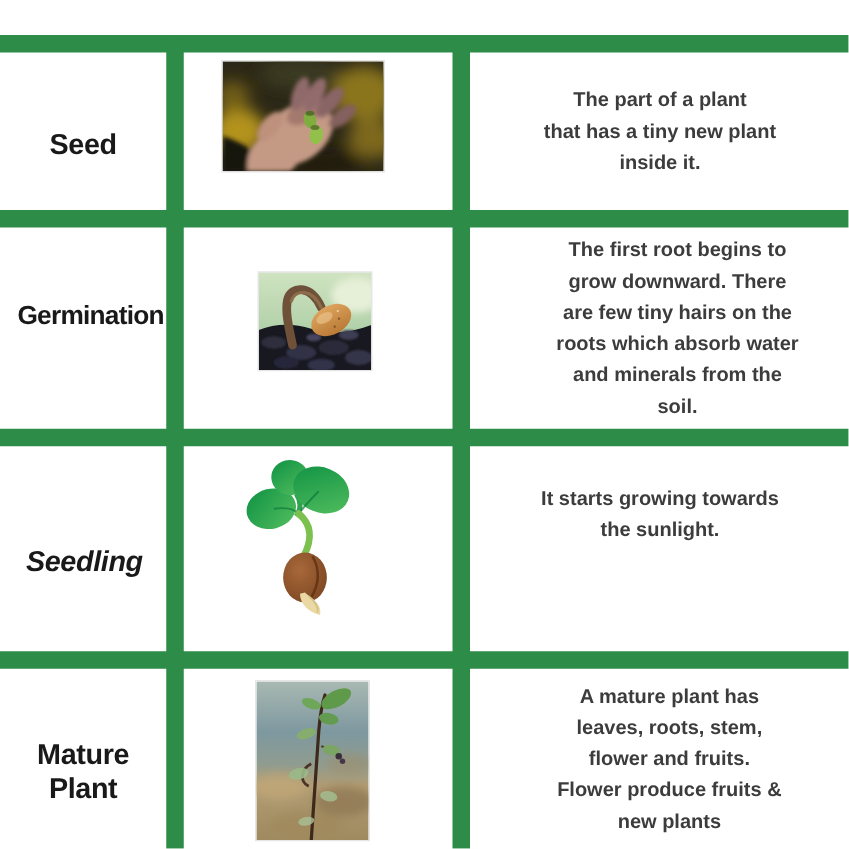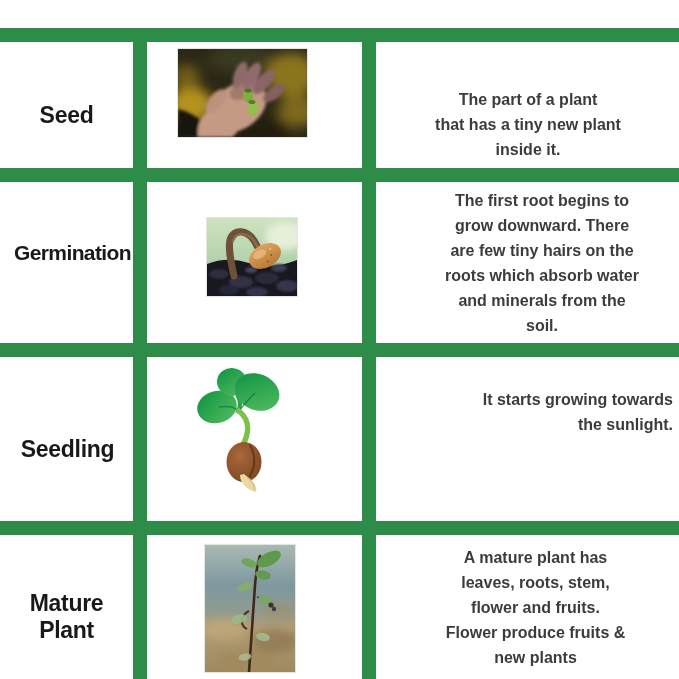--- a/index.html
+++ b/index.html
@@ -77,21 +77,21 @@
       </g>
       <g>
         <ellipse cx="70" cy="47" rx="5" ry="7" fill="#7fae3e" transform="rotate(-15 70 47)"></ellipse>
         <ellipse cx="75" cy="59" rx="5.5" ry="7.5" fill="#93c04a" transform="rotate(10 75 59)"></ellipse>
         <ellipse cx="70" cy="41.5" rx="3.5" ry="2" fill="#55702a"></ellipse>
         <ellipse cx="74" cy="53" rx="3.5" ry="2" fill="#5d7a2e"></ellipse>
       </g>
     </svg>
   </div>
 
-  <div class="cell" style="left:377px; top:42px; width:302px; height:126px;margin-top:19px;">
+  <div class="cell" style="left:377px; top:42px; width:302px; height:126px;">
     <div class="desc">The part of a plant
 that has a tiny new plant
 inside it.</div>
   </div>
 
   <div class="cell" style="left:0; top:182px; width:145px; height:120px;">
     <div class="stage" style="font-size:21px; letter-spacing:-0.6px;">Germination</div>
   </div>
 
   <div class="photo" style="left:207px; top:218px; width:90px; height:78px;">
@@ -139,21 +139,21 @@
 
   <div class="cell" style="left:391px; top:182px; width:302px; height:161px;">
     <div class="desc">The first root begins to
 grow downward. There
 are few tiny hairs on the
 roots which absorb water
 and minerals from the
 soil.</div>
   </div>
 
-  <div class="cell" style="left:0; top:357px; width:135px; height:164px;">
+  <div class="cell" style="left:0; top:357px; width:135px; height:164px;font-style:italic;">
     <div class="stage" style="font-size:23px;">Seedling</div>
   </div>
 
   <div class="art" style="left:197px; top:361px;">
     <svg width="84" height="131" viewBox="0 0 84 131" aria-hidden="true">
       <defs>
         <linearGradient id="sl1" x1="0" y1="0" x2="1" y2="1">
           <stop offset="0" stop-color="#0e9143"></stop>
             <stop offset="1" stop-color="#55bf60"></stop>
         </linearGradient>
@@ -169,21 +169,21 @@
       <path d="M22,46 Q36,44 42,50" stroke="#0c7a38" stroke-width="1.6" fill="none" opacity="0.7"></path>
       <path d="M58,32 Q48,42 42,50" stroke="#0c7a38" stroke-width="1.6" fill="none" opacity="0.7"></path>
       <path d="M42,50 C54,60 52,72 46,84" stroke="#7cc14e" stroke-width="5.5" fill="none" stroke-linecap="round"></path>
       <ellipse cx="47" cy="101" rx="17.5" ry="20" fill="url(#sseed)"></ellipse>
       <path d="M53,84 Q62,100 52,117" stroke="#5e2f12" stroke-width="2" fill="none" opacity="0.8"></path>
       <path d="M47,113 C54,119 61,123 59,131 C50,129 43,122 43,114 Z" fill="#ead9a4"></path>
       <path d="M50,116 C55,120 58,124 57,129" stroke="#d4bf85" stroke-width="1.4" fill="none"></path>
     </svg>
   </div>
 
-  <div class="cell" style="left:377px; top:357px; width:302px; height:164px; align-items:flex-start; padding-top:30px;text-align:right;">
+  <div class="cell" style="left:377px; top:357px; width:302px; height:164px; align-items:flex-start; padding-top:30px;">
     <div class="desc">It starts growing towards
 the sunlight.</div>
   </div>
 
   <div class="cell" style="left:0; top:535px; width:133px; height:144px;">
     <div class="stage" style="font-size:23px; width:90px;">Mature Plant</div>
   </div>
 
   <div class="photo" style="left:205px; top:545px; width:90px; height:127px;">
     <svg width="90" height="127" viewBox="0 0 90 127" aria-hidden="true">

